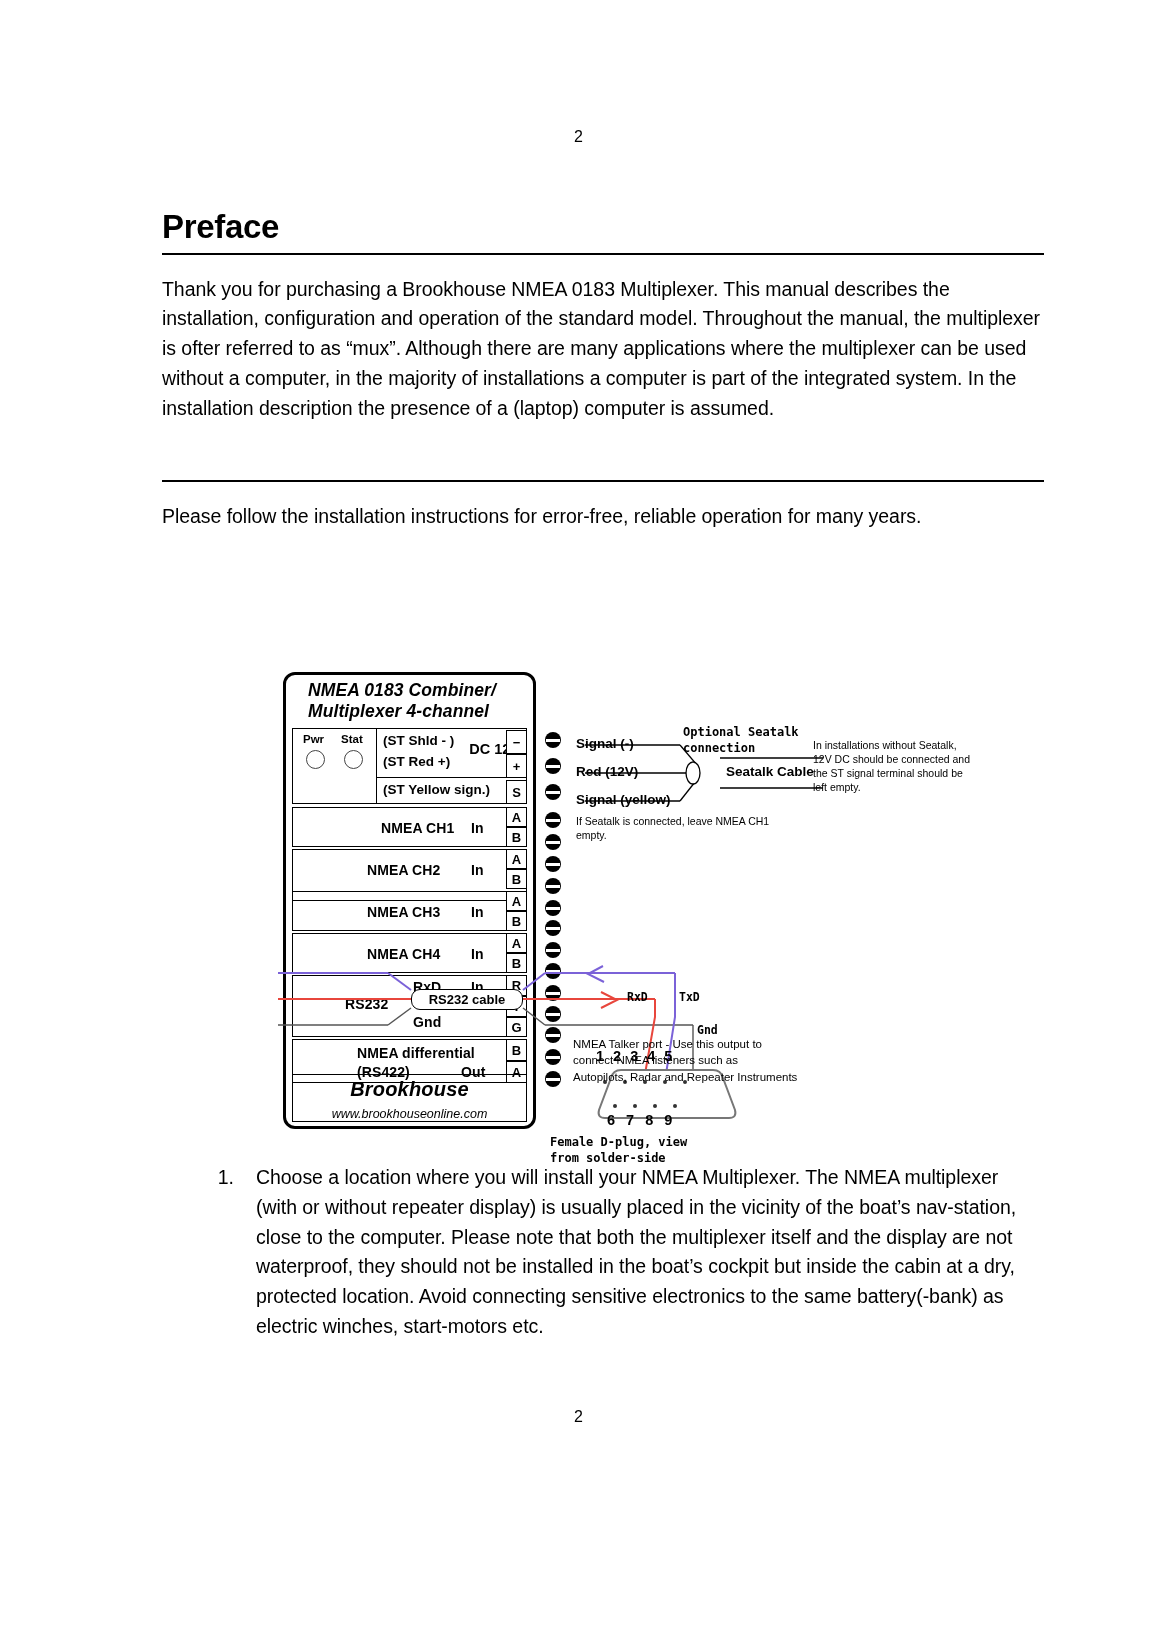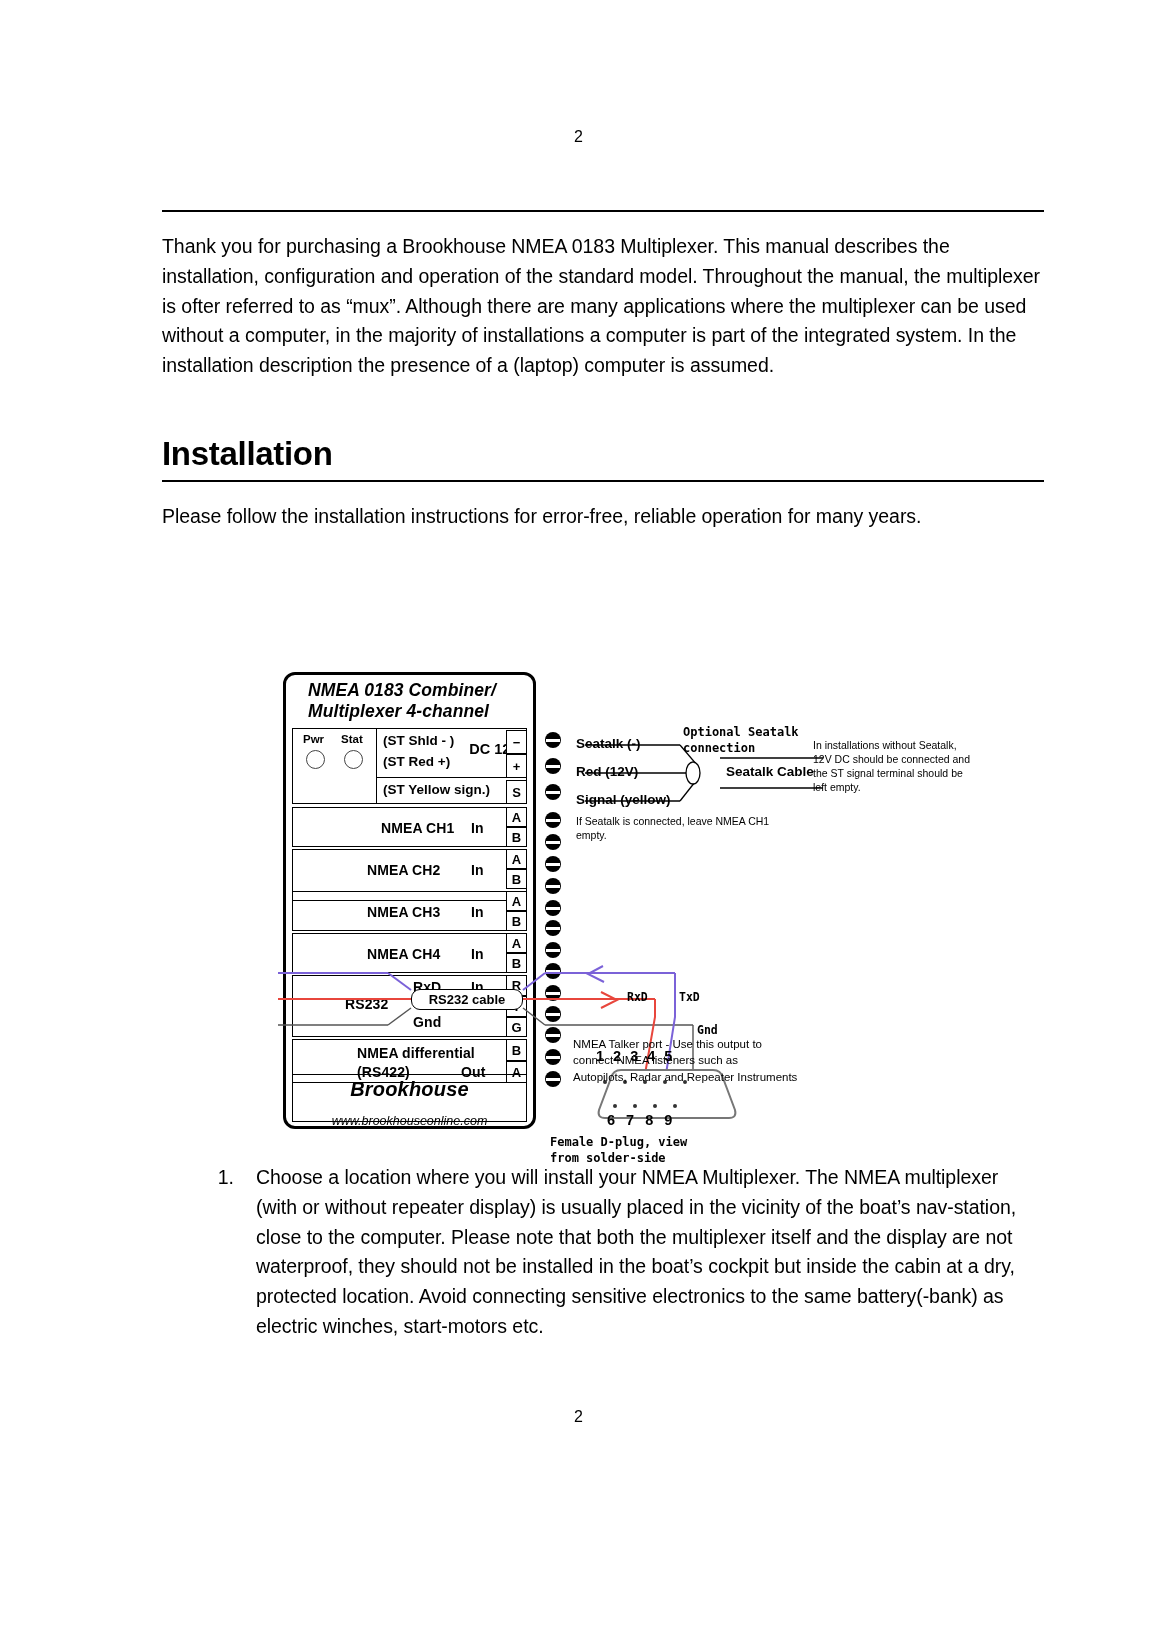--- a/index.html
+++ b/index.html
@@ -256,21 +256,21 @@
   }
   .brand-name {
     font-style: italic;
     font-weight: bold;
     font-size: 20px;
     letter-spacing: 0.2px;
   }
   .brand-url {
     font-style: italic;
     font-size: 12.5px;
-    margin-top: 13px;
+    margin-top: 6px;
   }
 
   
   .terminals {
     position: absolute;
     left: 262px;
     top: 58px;
     width: 20px;
   }
   .screw {
@@ -358,26 +358,26 @@
 </style>
 </head>
 <body>
 
 <div class="page">
 
   <div class="page-num-top">2</div>
 
   <div class="content">
 
+    <h1 class="section-title">Preface</h1>
     <hr class="rule">
     <p class="body-text">Thank you for purchasing a Brookhouse NMEA 0183 Multiplexer. This manual describes the installation, configuration and operation of the standard model. Throughout the manual, the multiplexer is ofter referred to as “mux”. Although there are many applications where the multiplexer can be used without a computer, in the majority of installations a computer is part of the integrated system. In the installation description the presence of a (laptop) computer is assumed.</p>
 
     <div class="spacer-1"></div>
 
-    <h1 class="section-title">Installation</h1>
     <hr class="rule">
     <p class="body-text">Please follow the installation instructions for error-free, reliable operation for many years.</p>
 
   </div>
 
   <div class="diagram">
 
     <div class="device">
 
       <div class="dev-title">
@@ -541,21 +541,21 @@
       <circle cx="362" cy="410" r="2" fill="#333"></circle>
       <circle cx="382" cy="410" r="2" fill="#333"></circle>
       <circle cx="402" cy="410" r="2" fill="#333"></circle>
 
       <circle cx="332" cy="434" r="2" fill="#333"></circle>
       <circle cx="352" cy="434" r="2" fill="#333"></circle>
       <circle cx="372" cy="434" r="2" fill="#333"></circle>
       <circle cx="392" cy="434" r="2" fill="#333"></circle>
     </svg>
 
-    <div class="anno bold" style="left:293px; top:63px;">Seatalk (-)</div>
+    <div class="anno bold" style="left:293px; top:63px;">Signal (-)</div>
     <div class="anno bold" style="left:293px; top:91px;">Red (12V)</div>
     <div class="anno bold" style="left:293px; top:119px;">Signal (yellow)</div>
 
     <div class="mono-bold" style="position:absolute; left:400px; top:52px;">
       <div>Optional Seatalk</div>
       <div>connection</div>
     </div>
 
     <div class="anno bold" style="left:443px; top:91px;">Seatalk Cable</div>
 

